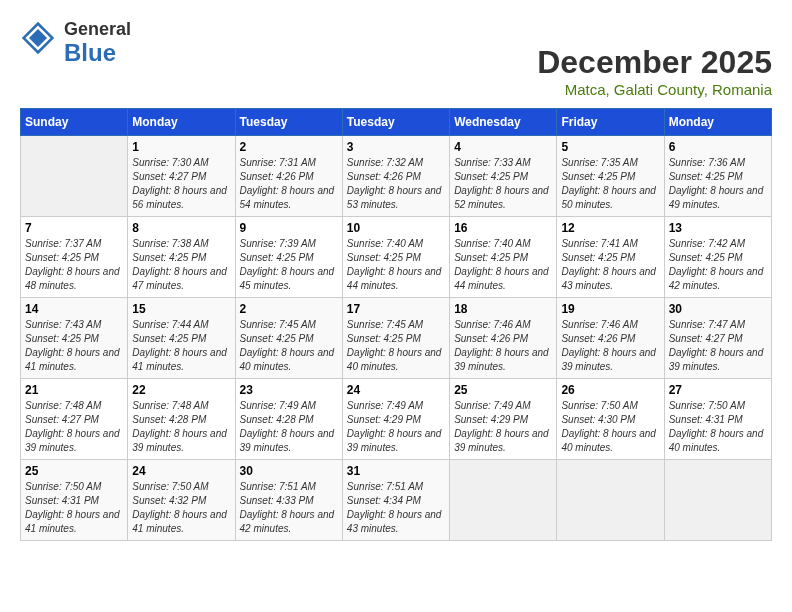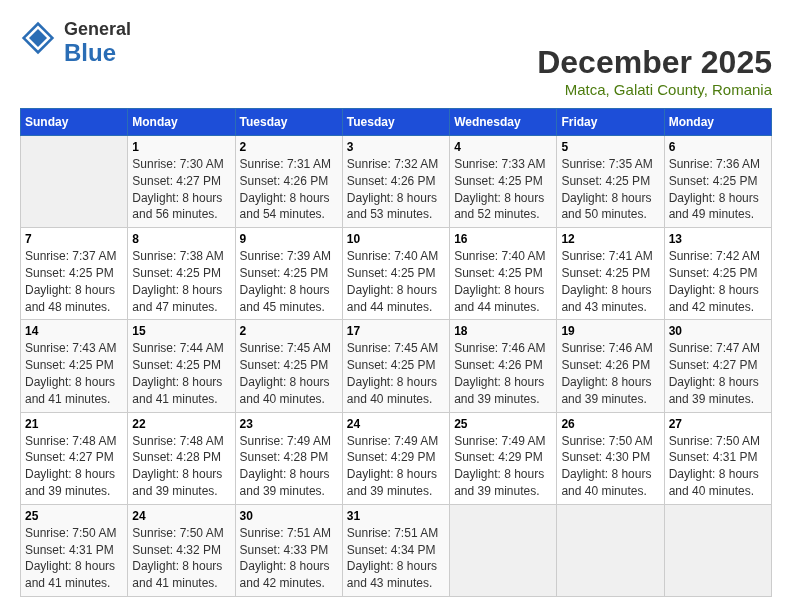--- a/index.html
+++ b/index.html
@@ -81,23 +81,24 @@
     tbody tr:nth-child(even) td {
       background: #fff;
     }
     .day-num {
       font-weight: bold;
       font-size: 12px;
       display: block;
       margin-bottom: 2px;
     }
     .day-info {
-      font-size: 12px;
+      font-size: 10px;
       color: #333;
       line-height: 1.4;
+      font-style: italic;
     }
     .empty-cell {
       background: #f0f0f0 !important;
     }
   </style>
 </head>
 <body>
 
 <div class="header">
   <div class="logo">

